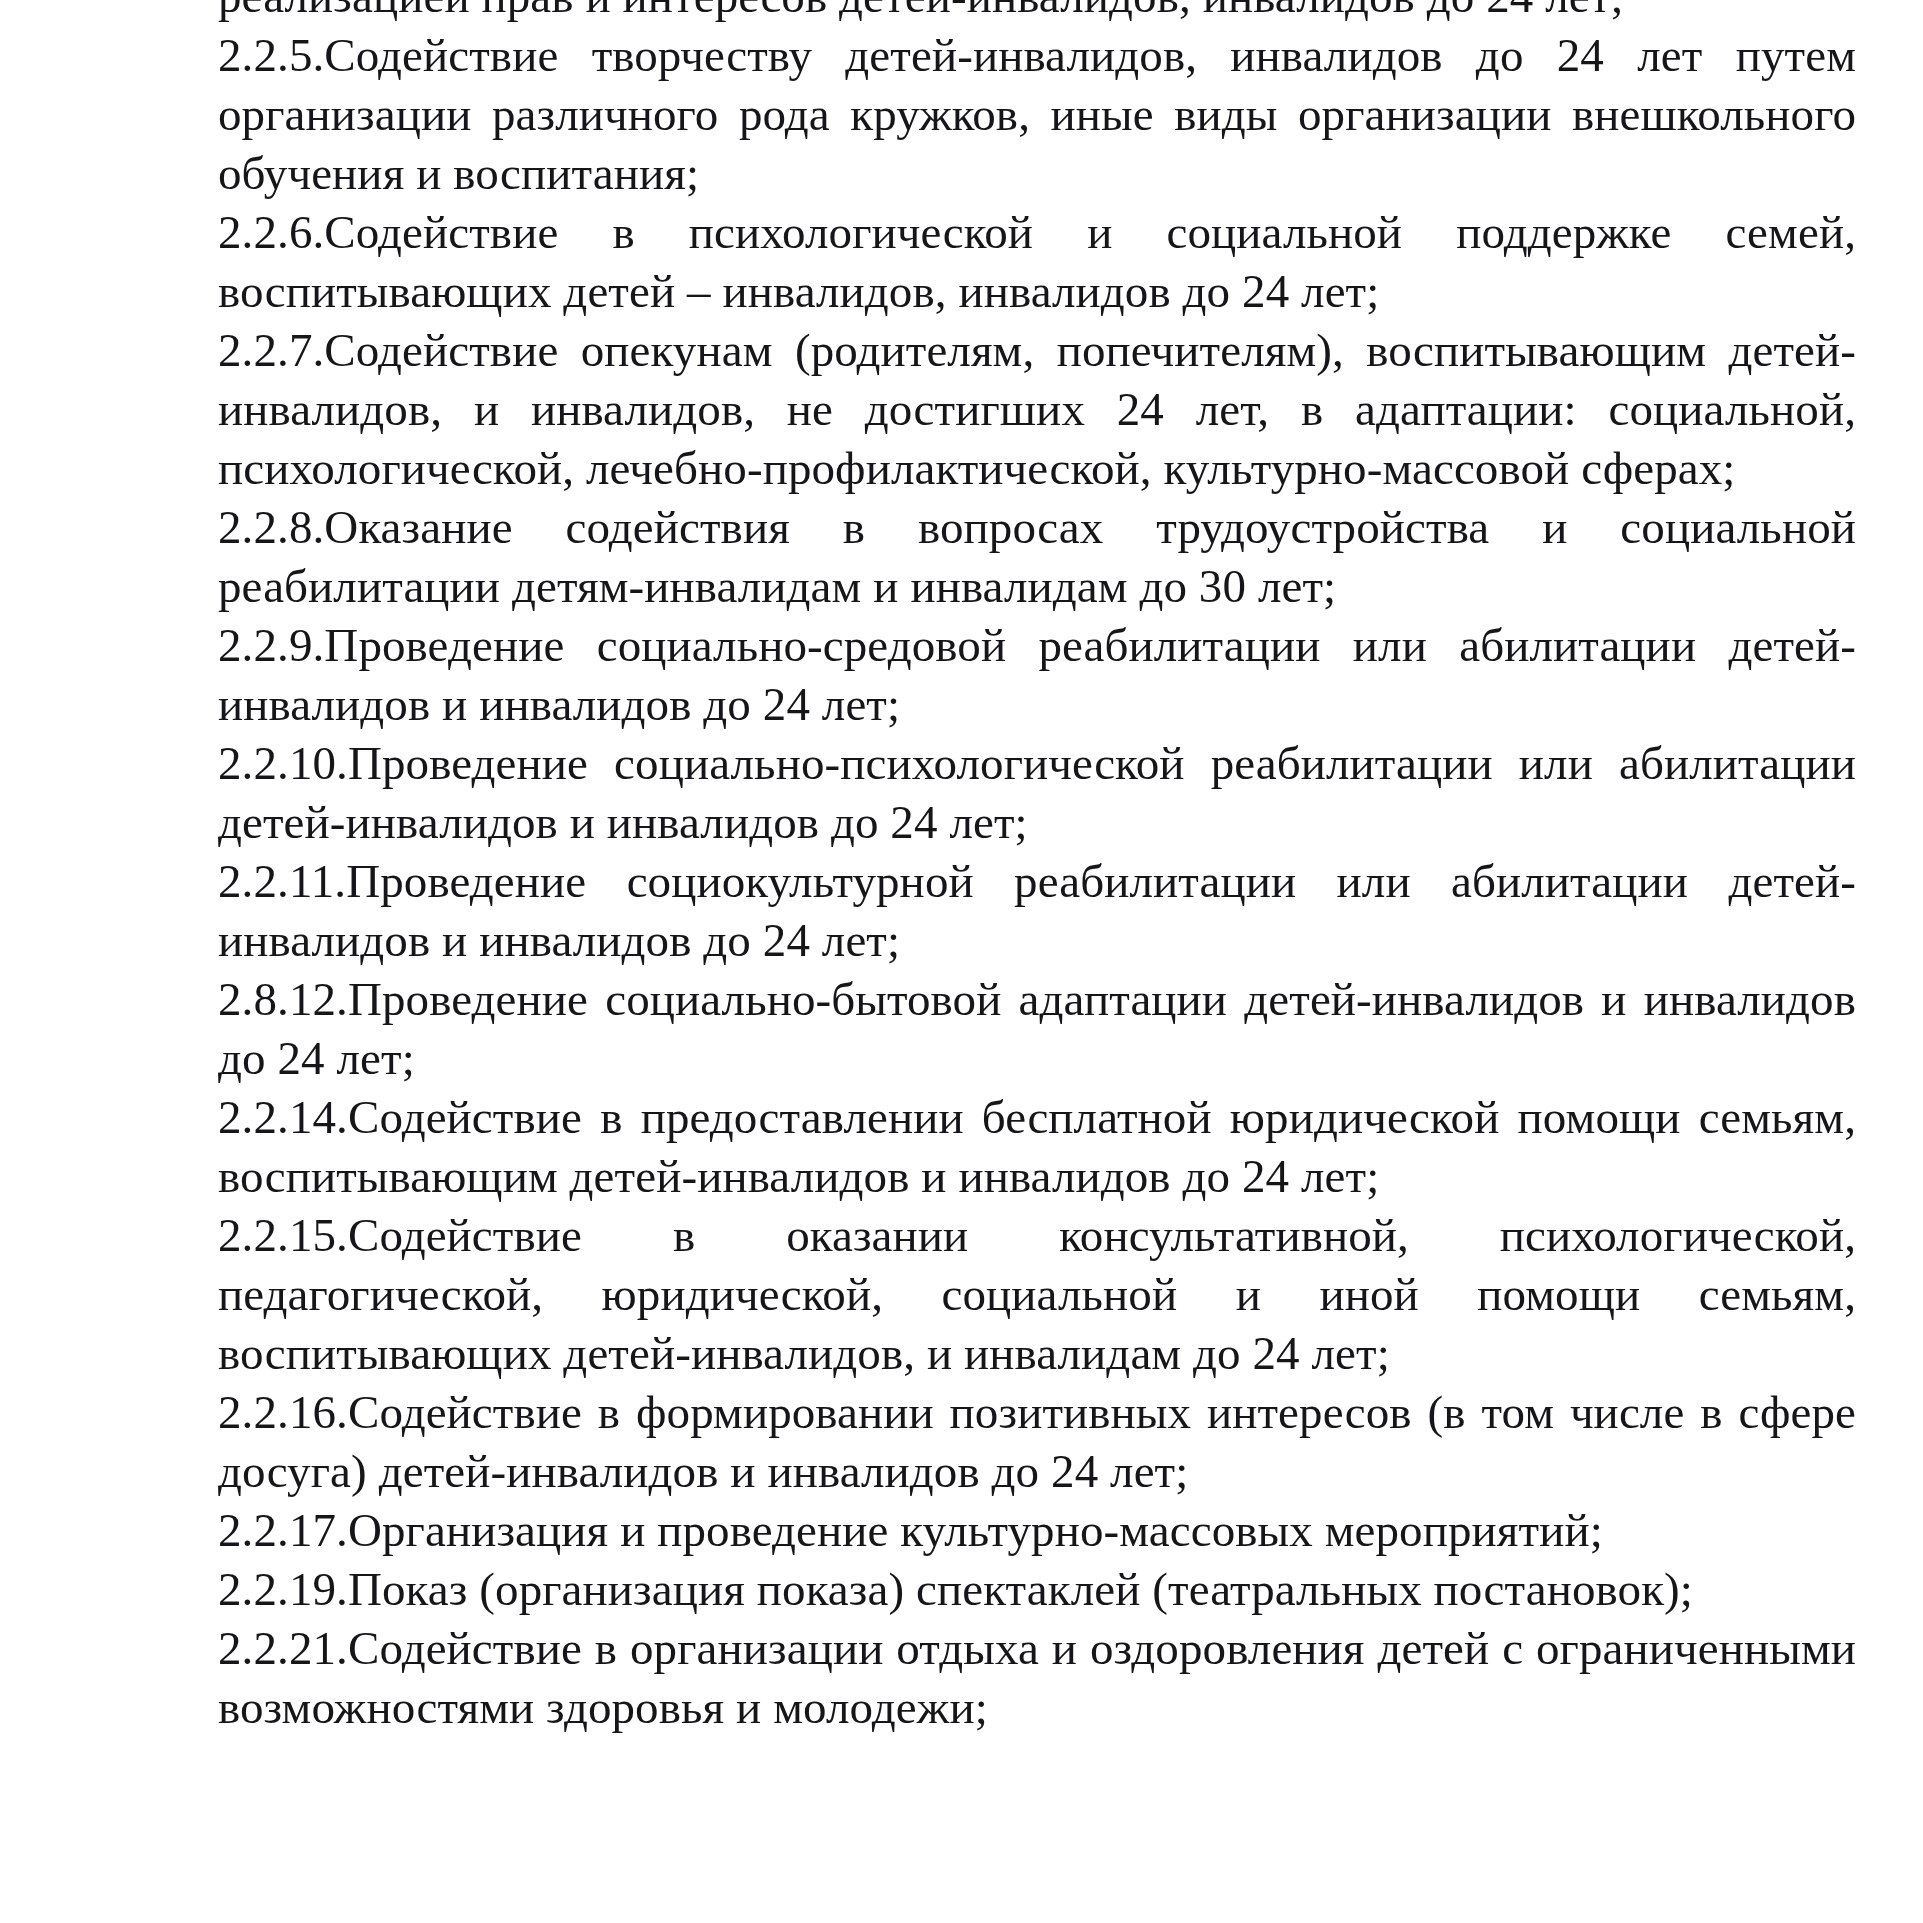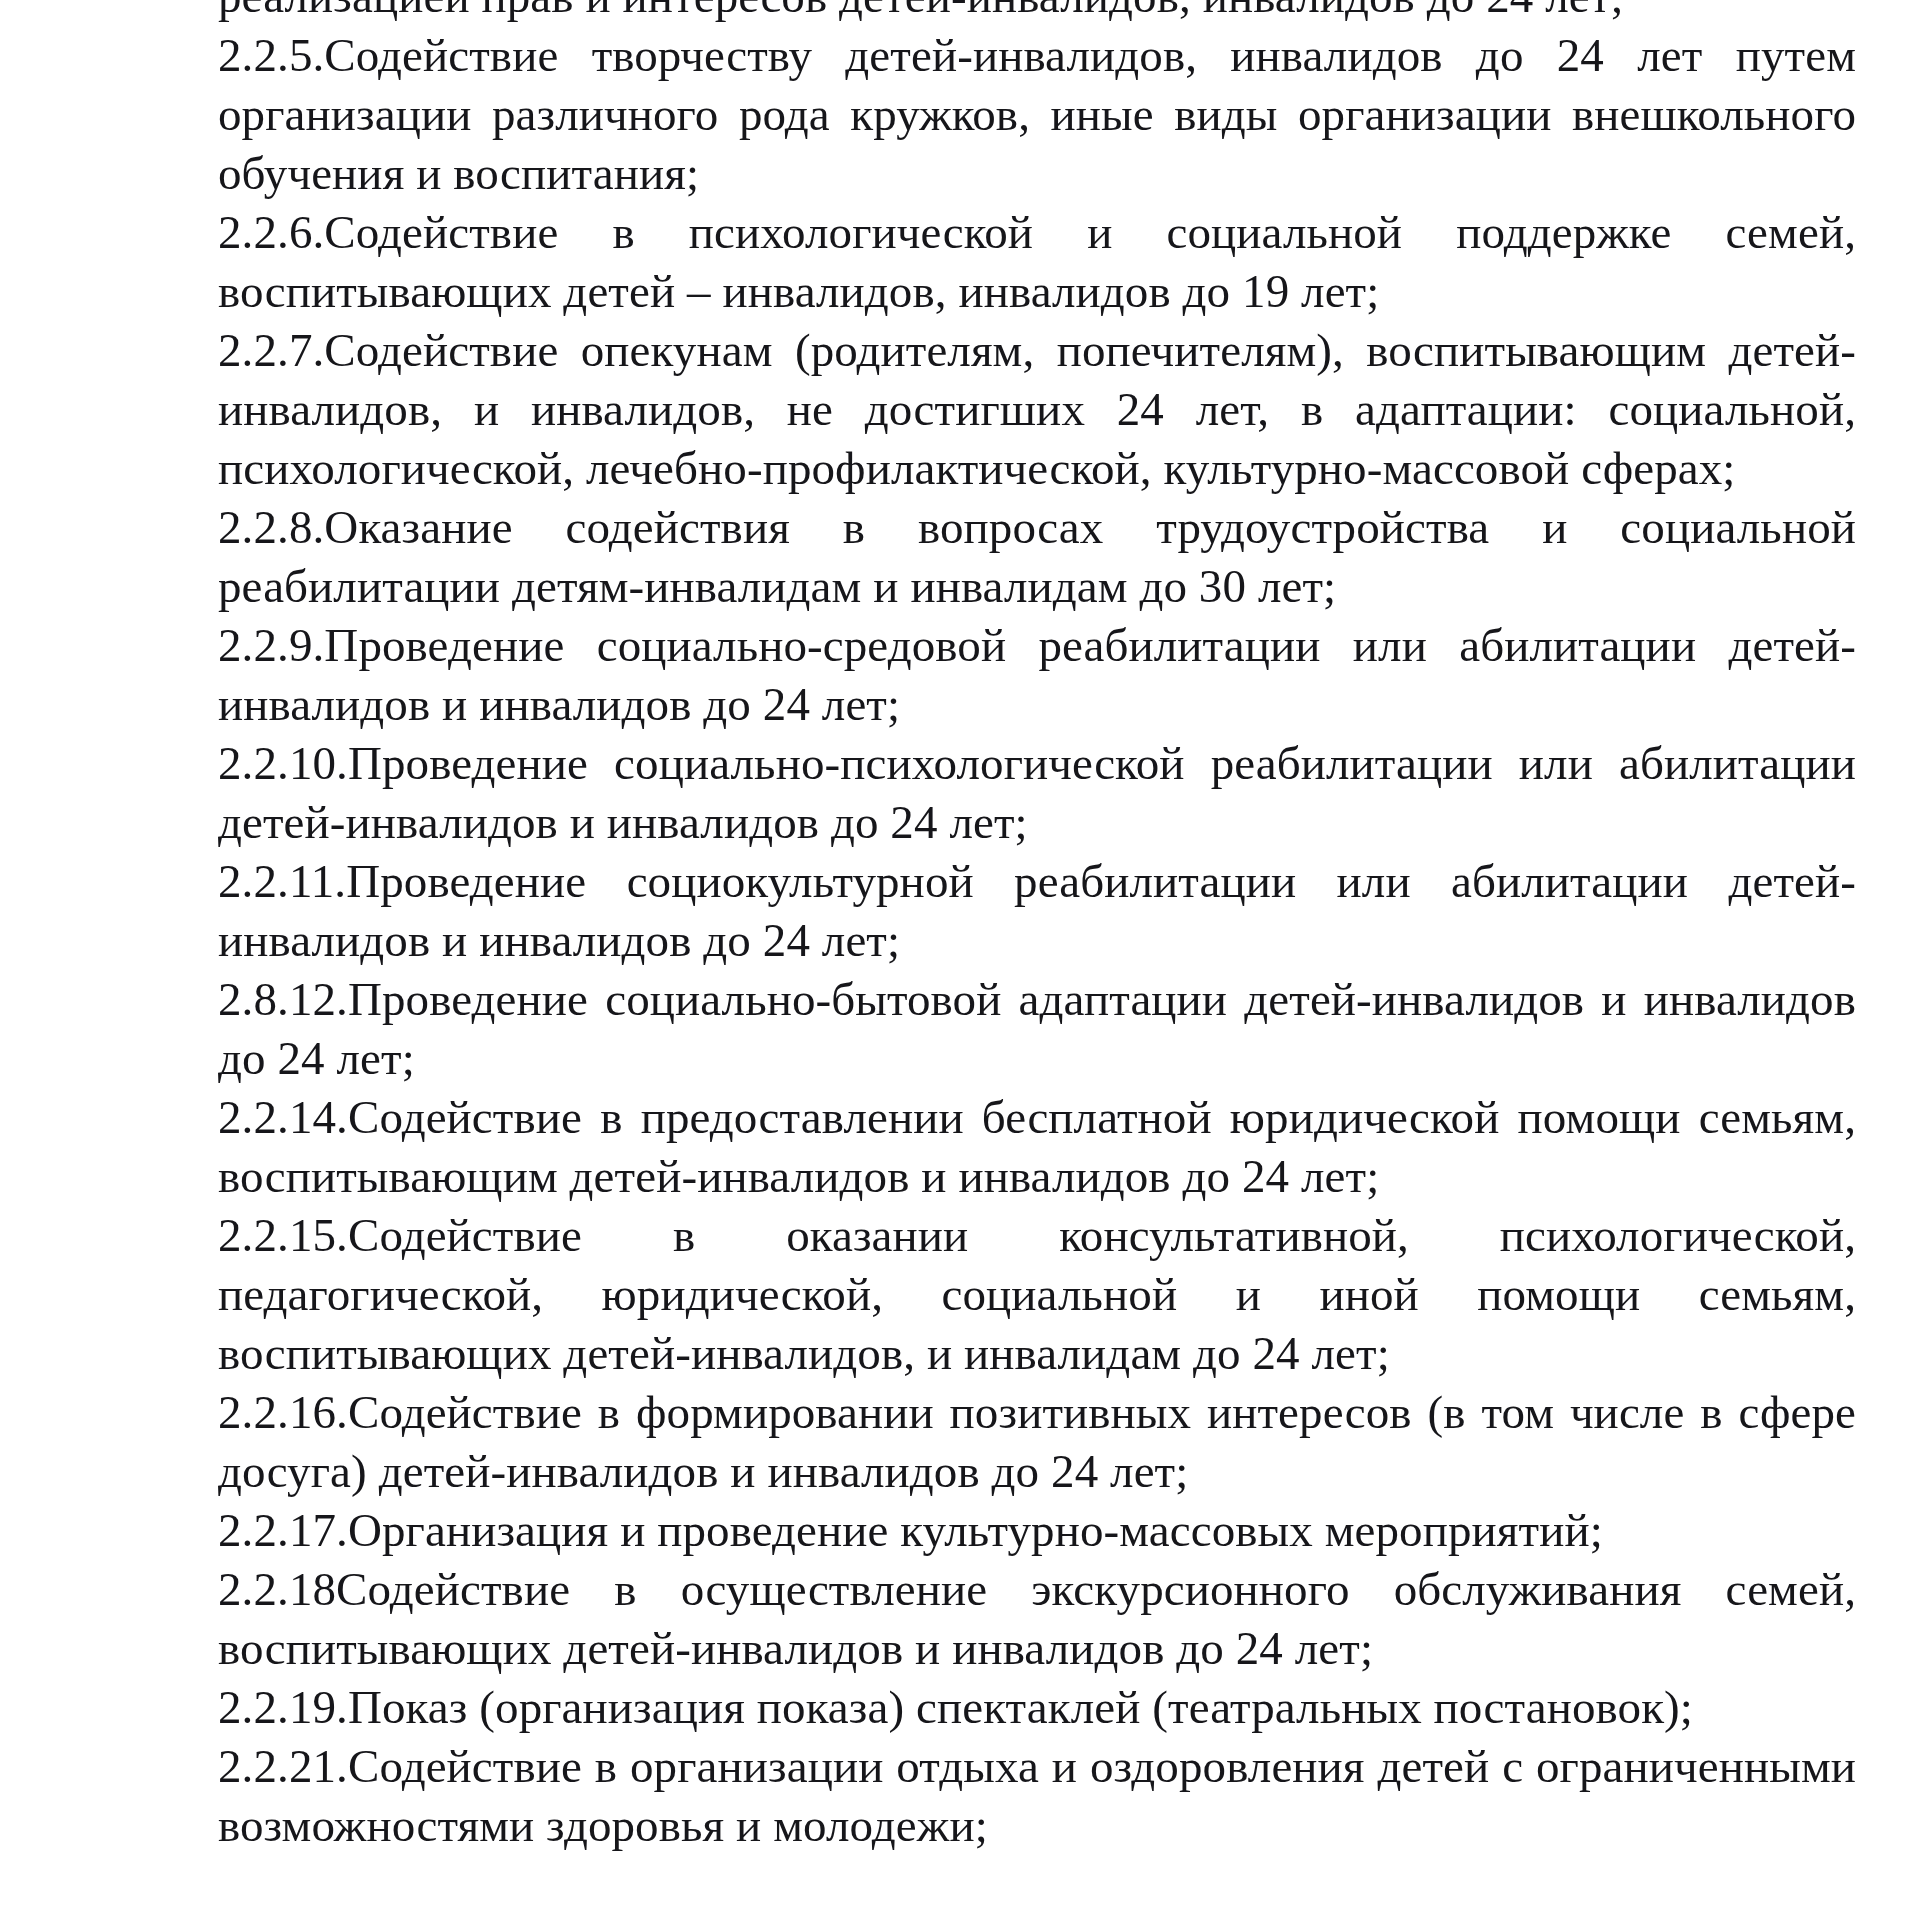--- a/index.html
+++ b/index.html
@@ -67,21 +67,21 @@
 <body>
 
 <div id="page">
 
   <div id="doc-body">
 
     <p class="clause first">реализацией прав и интересов детей-инвалидов, инвалидов до 24 лет;</p>
 
     <p class="clause">2.2.5.Содействие творчеству детей-инвалидов, инвалидов до 24 лет путем организации различного рода кружков, иные виды организации внешкольного обучения и воспитания;</p>
 
-    <p class="clause">2.2.6.Содействие в психологической и социальной поддержке семей, воспитывающих детей – инвалидов, инвалидов до 19 лет;</p>
+    <p class="clause">2.2.6.Содействие в психологической и социальной поддержке семей, воспитывающих детей – инвалидов, инвалидов до 24 лет;</p>
 
     <p class="clause">2.2.7.Содействие опекунам (родителям, попечителям), воспитывающим детей-инвалидов, и инвалидов, не достигших 24 лет, в адаптации: социальной, психологической, лечебно-профилактической, культурно-массовой сферах;</p>
 
     <p class="clause">2.2.8.Оказание содействия в вопросах трудоустройства и социальной реабилитации детям-инвалидам и инвалидам до 30 лет;</p>
 
     <p class="clause">2.2.9.Проведение социально-средовой реабилитации или абилитации детей-инвалидов и инвалидов до 24 лет;</p>
 
     <p class="clause">2.2.10.Проведение социально-психологической реабилитации или абилитации детей-инвалидов и инвалидов до 24 лет;</p>
 
     <p class="clause">2.2.11.Проведение социокультурной реабилитации или абилитации детей-инвалидов и инвалидов до 24 лет;</p>
@@ -90,21 +90,20 @@
 
 
     <p class="clause">2.2.14.Содействие в предоставлении бесплатной юридической помощи семьям, воспитывающим детей-инвалидов и инвалидов до 24 лет;</p>
 
     <p class="clause">2.2.15.Содействие в оказании консультативной, психологической, педагогической, юридической, социальной и иной помощи семьям, воспитывающих детей-инвалидов, и инвалидам до 24 лет;</p>
 
     <p class="clause">2.2.16.Содействие в формировании позитивных интересов (в том числе в сфере досуга) детей-инвалидов и инвалидов до 24 лет;</p>
 
     <p class="clause">2.2.17.Организация и проведение культурно-массовых мероприятий;</p>
 
-    <p class="clause">2.2.18Содействие в осуществление экскурсионного обслуживания семей, воспитывающих детей-инвалидов и инвалидов до 24 лет;</p>
 
     <p class="clause">2.2.19.Показ (организация показа) спектаклей (театральных постановок);</p>
 
 
     <p class="clause">2.2.21.Содействие в организации отдыха и оздоровления детей с ограниченными возможностями здоровья и молодежи;</p>
 
   </div>
 </div>
 
 

